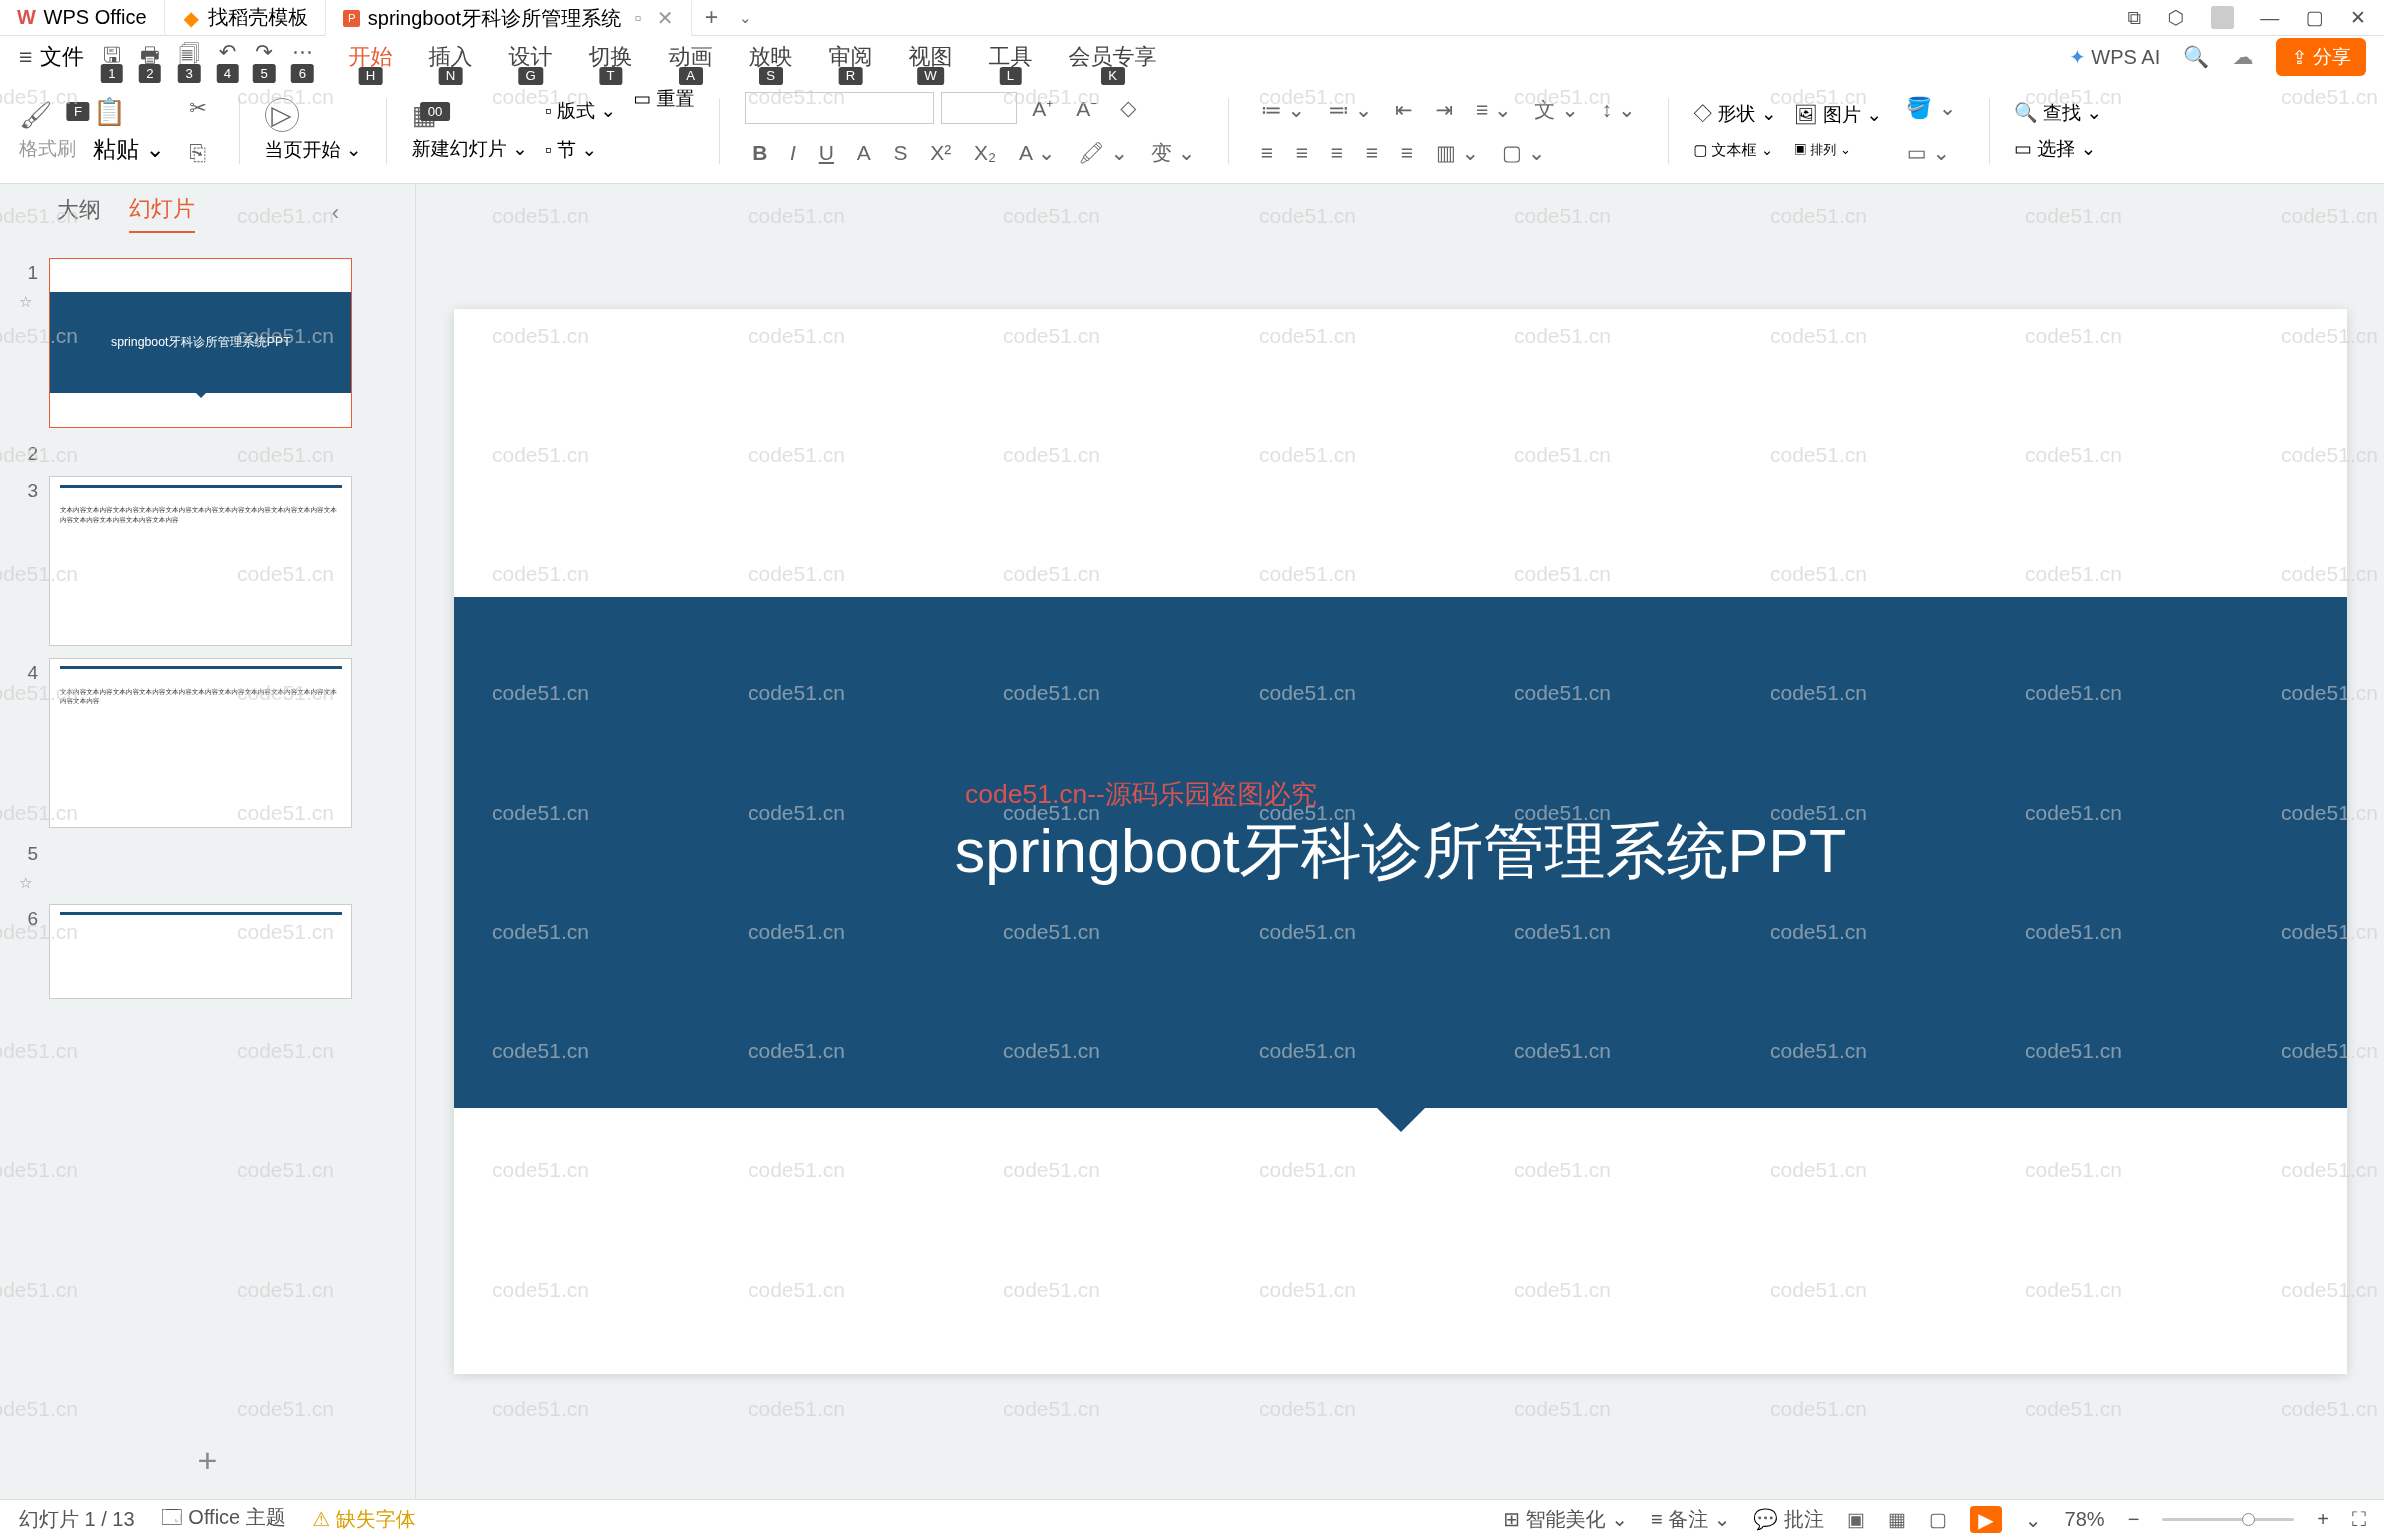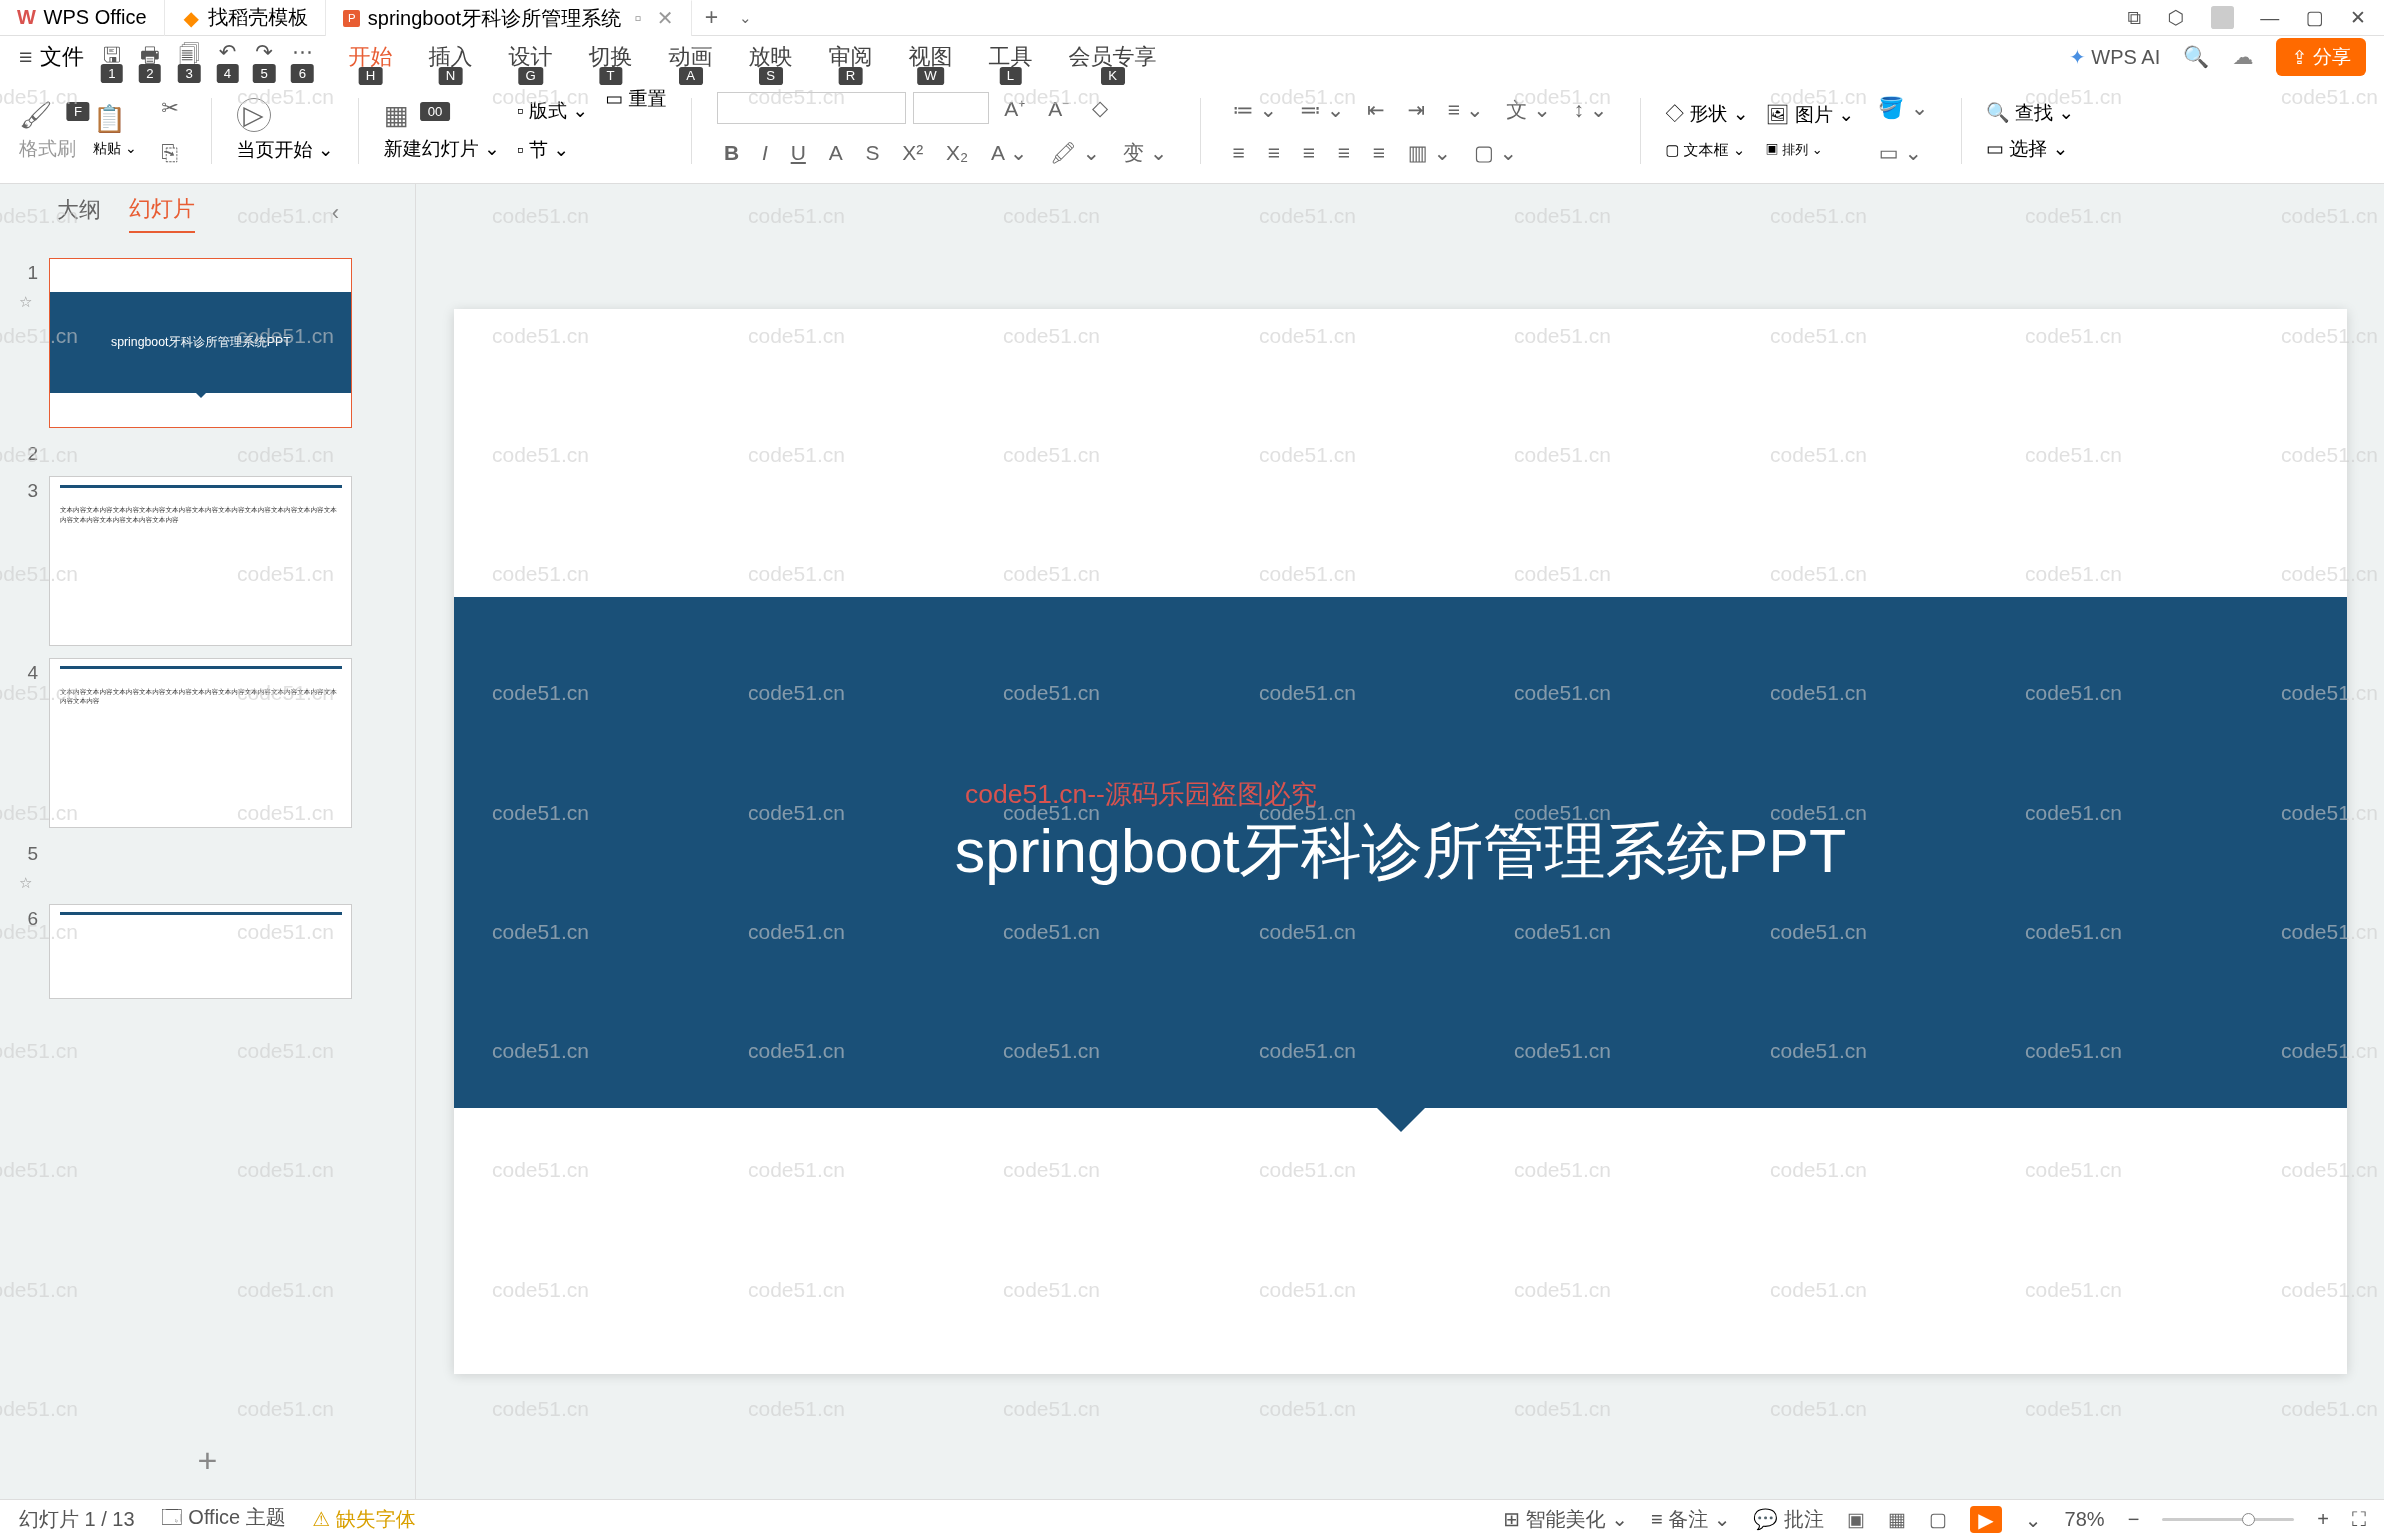--- a/index.html
+++ b/index.html
@@ -152,21 +152,21 @@
   </div>
 </div>
 
 <div class="ribbon">
   <div class="ribbon-col">
     <span class="ribbon-icon">🖌</span>
     <span style="font-size:19px;color:#999">格式刷</span>
   </div>
   <div class="ribbon-col">
     <span class="ribbon-icon">📋</span>
-    <span style="font-size:14px"><span>粘贴</span> ⌄</span>
+    <span style="font-size:23px"><span>粘贴</span> ⌄</span>
   </div>
   <div class="ribbon-col" style="gap:13.2px">
     <span class="ribbon-small-btn">✂</span>
     <span class="ribbon-small-btn">⎘</span>
   </div>
   <div class="ribbon-sep"></div>
   <div class="ribbon-col">
     <span class="ribbon-icon" style="border:1.9px solid #888;border-radius:50%;width:34px;height:34px;display:flex;align-items:center;justify-content:center">▷</span>
     <span style="font-size:19px"><span>当页开始</span> ⌄</span>
   </div>

